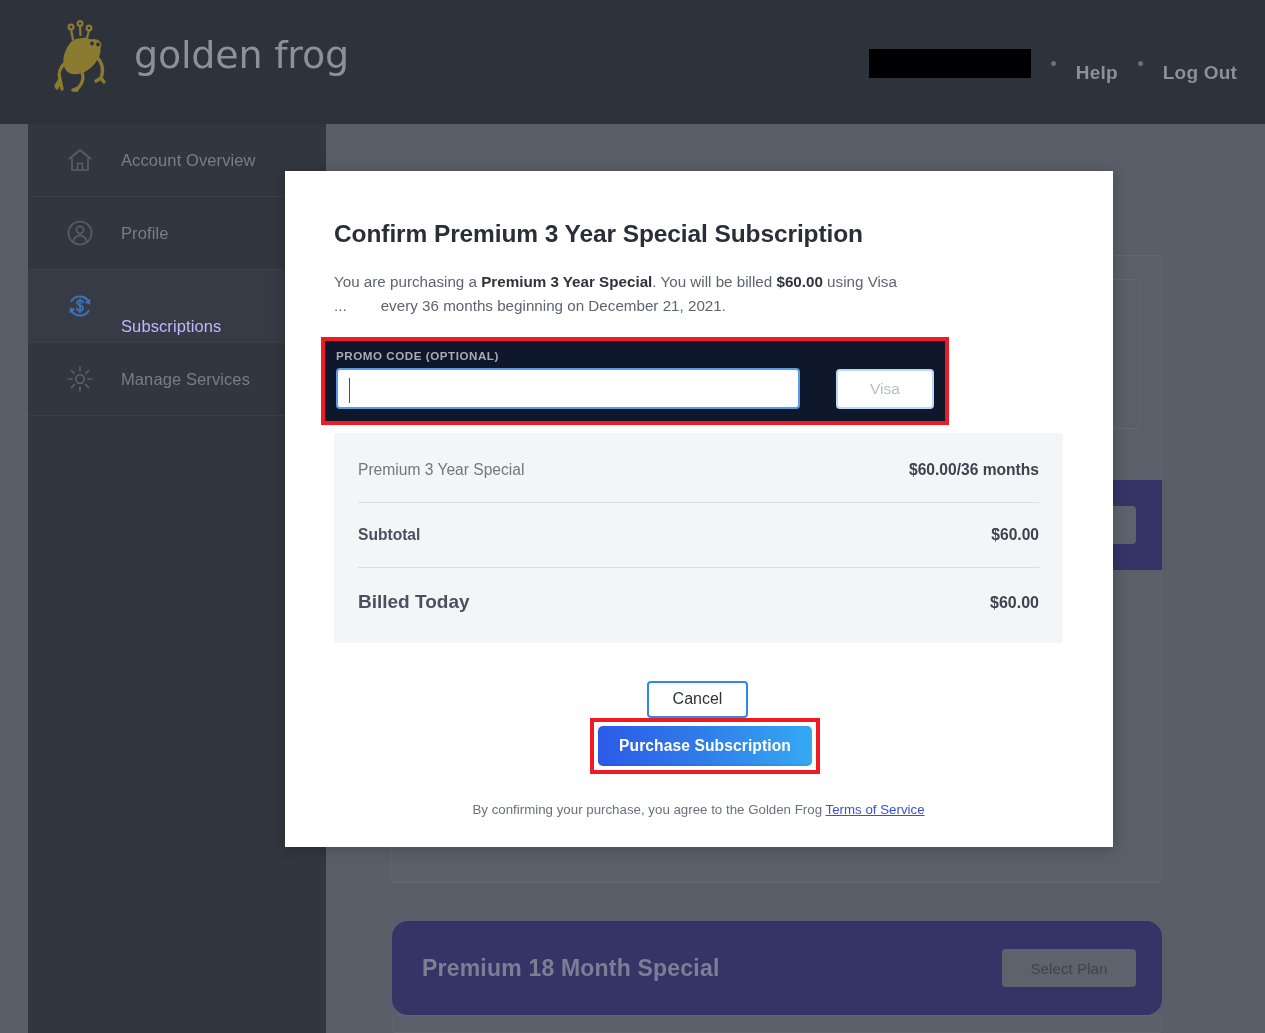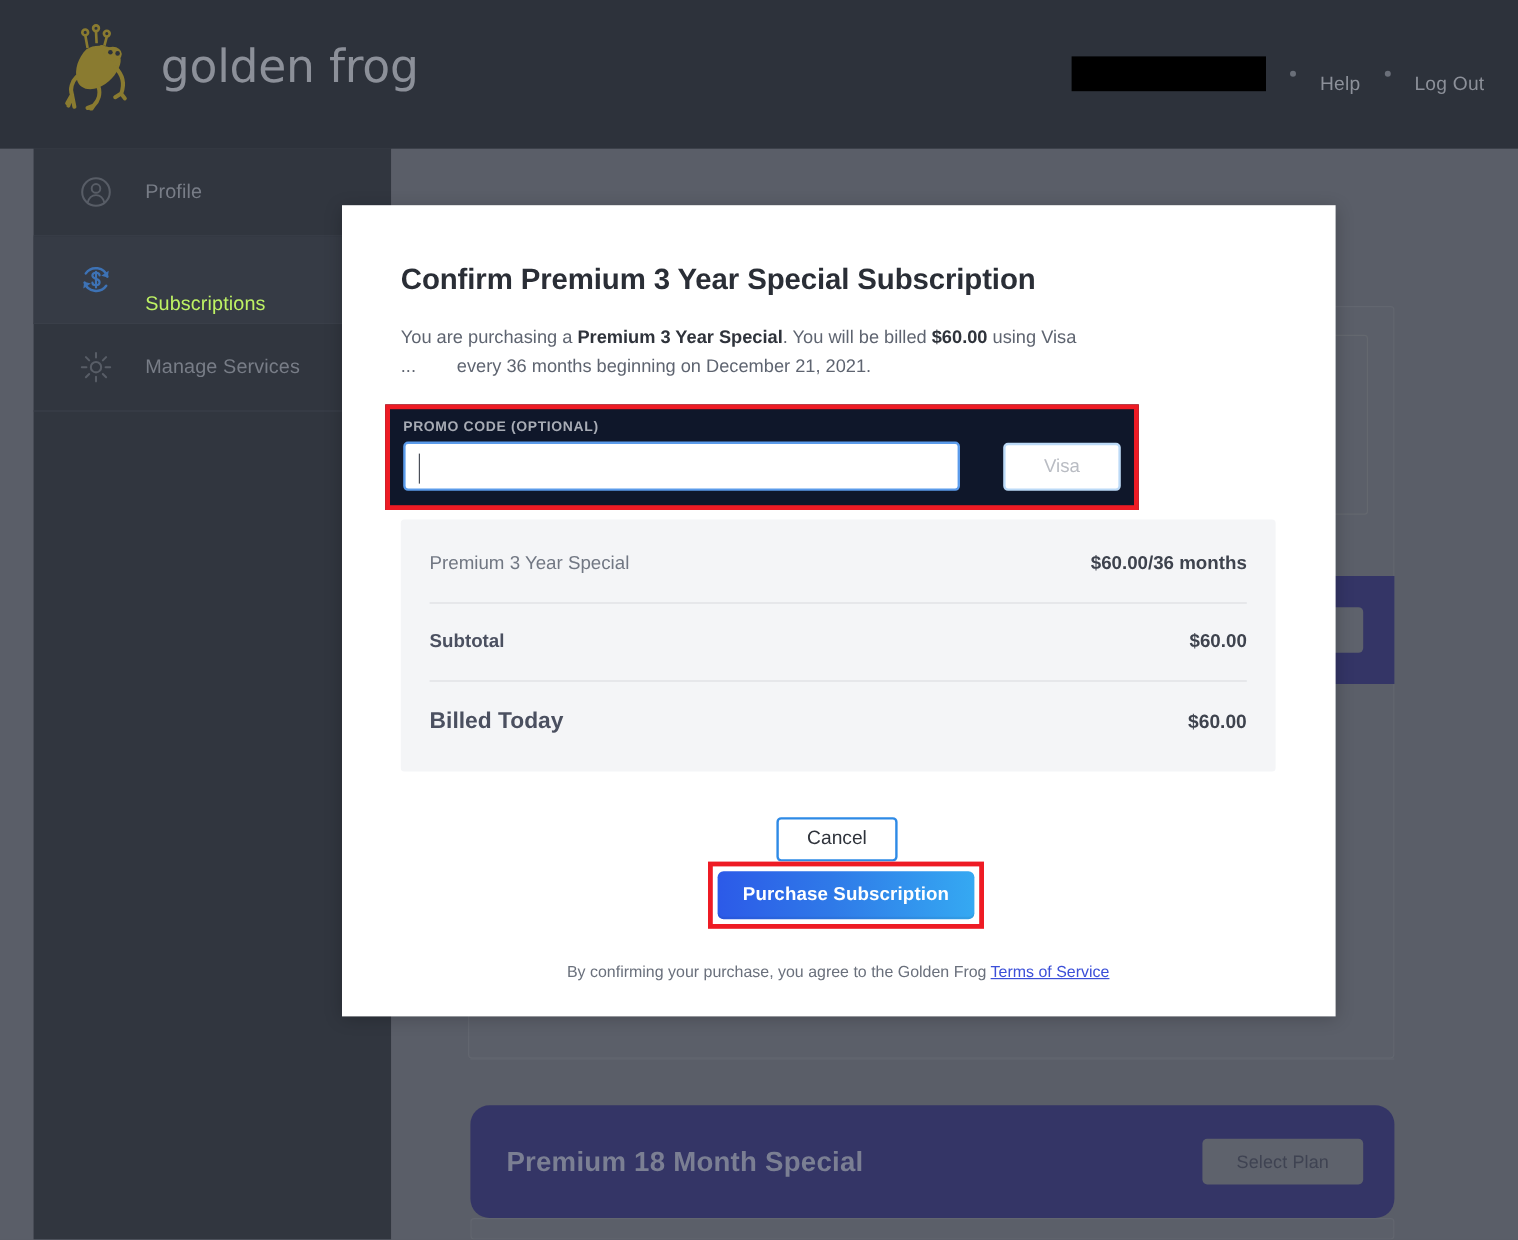--- a/index.html
+++ b/index.html
@@ -28,21 +28,21 @@
   .header-right {
     position: absolute; right: 28px; top: 42px;
     display: flex; align-items: center; gap: 0;
   }
   .redaction { width: 162px; height: 29px; background: #000000; }
   .sep-dot {
     width: 5px; height: 5px; border-radius: 50%;
     background: #6a6f79; margin: 0 20px;
   }
   .hdr-link {
-    font-size: 16px; font-weight: normal; color: #8c9099;
+    font-size: 19px; font-weight: bold; color: #8c9099;
     letter-spacing: 0.2px; text-decoration: none; white-space: nowrap; margin-top: 20px;
   }
 
   
   .left-strip {
     position: absolute; left: 0; top: 124px; width: 28px; height: 909px;
     background: #5a5e68;
   }
 
   
@@ -54,21 +54,21 @@
     position: relative; height: 73px; display: flex; align-items: center;
     padding-left: 37px; gap: 26px;
     border-bottom: 1px solid #3a3f49;
   }
   .nav-item.active { background: #363b45; }
   .nav-icon { width: 30px; height: 30px; flex: 0 0 30px; opacity: .55; }
   .nav-item.active .nav-icon { opacity: 1; }
   .nav-label {
     font-size: 16.5px; color: #787d87; letter-spacing: 0.1px;
   }
-  .nav-item.active .nav-label { color: #bef264; margin-top: 40px; }
+  .nav-item.active .nav-label { color: #c4b5fd; margin-top: 40px; }
 
   
   .page-bg {
     position: absolute; left: 326px; top: 124px;
     width: 939px; height: 909px; background: #5a5e68;
   }
   .bg-card {
     position: absolute; border: 1px solid #62666f; border-radius: 3px;
     background: rgba(255,255,255,0.012);
   }
@@ -212,20 +212,27 @@
       <a class="hdr-link" href="#">Help</a>
       <span class="sep-dot"></span>
       <a class="hdr-link" href="#">Log Out</a>
     </div>
   </div>
 
   <div class="left-strip"></div>
 
   <nav class="sidebar">
 
+    <div class="nav-item">
+      <svg class="nav-icon" viewBox="0 0 30 30">
+        <path d="M4 14 L15 5 L26 14 M7 13 V25 H23 V13" fill="none" stroke="#787d87" stroke-width="1.7" stroke-linejoin="round"></path>
+        <path d="M12.5 25 V18.5 H17.5 V25" fill="none" stroke="#787d87" stroke-width="1.5"></path>
+      </svg>
+      <span class="nav-label">Account Overview</span>
+    </div>
 
     <div class="nav-item">
       <svg class="nav-icon" viewBox="0 0 30 30">
         <circle cx="15" cy="15" r="11.5" fill="none" stroke="#787d87" stroke-width="1.7"></circle>
         <circle cx="15" cy="12" r="3.6" fill="none" stroke="#787d87" stroke-width="1.6"></circle>
         <path d="M7.8 24.3 C9 19.8 11.8 17.6 15 17.6 C18.2 17.6 21 19.8 22.2 24.3" fill="none" stroke="#787d87" stroke-width="1.6"></path>
       </svg>
       <span class="nav-label">Profile</span>
     </div>
 

